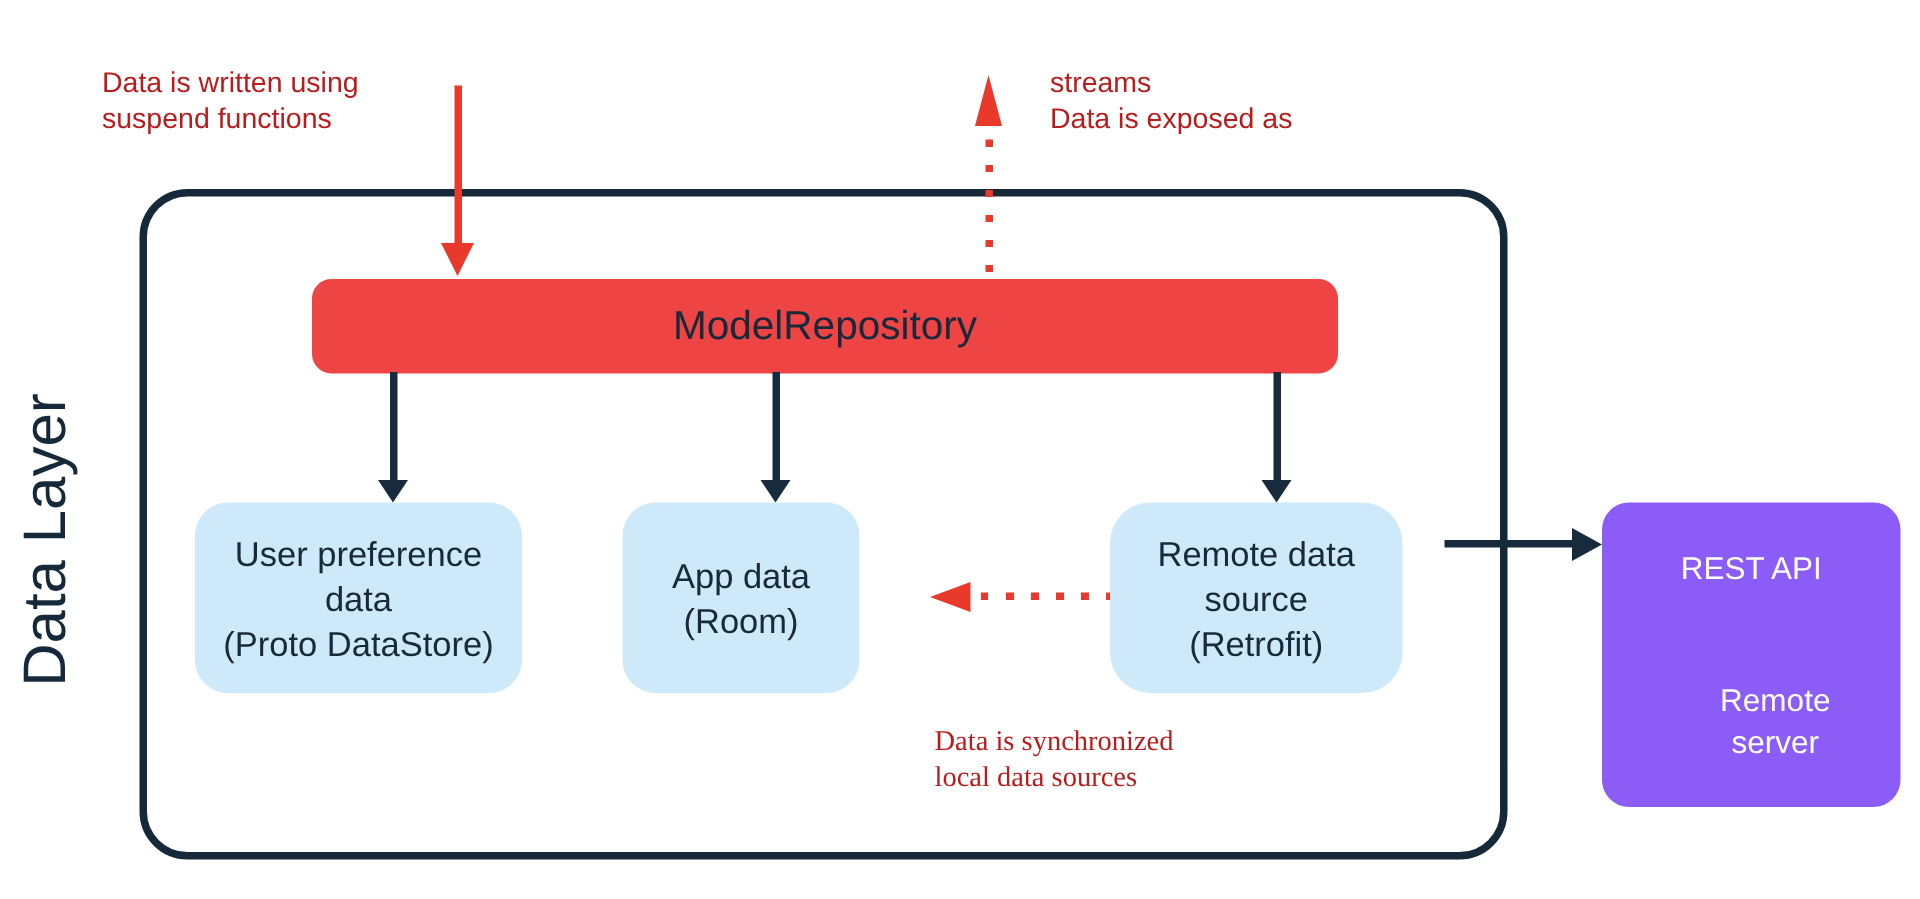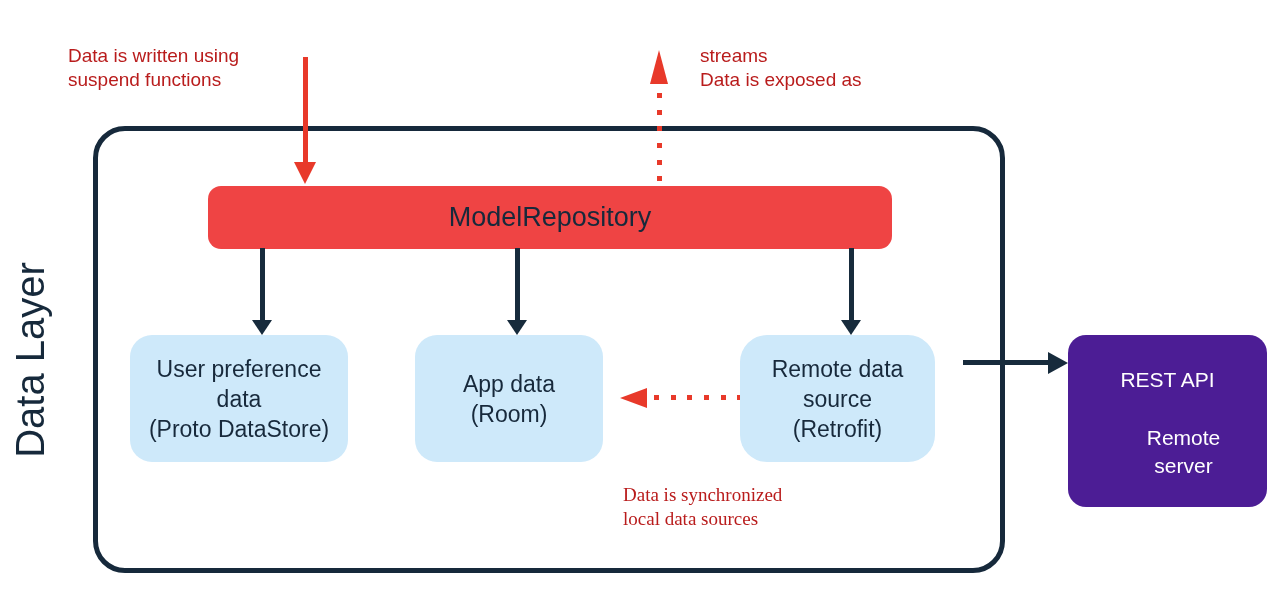--- a/index.html
+++ b/index.html
@@ -54,36 +54,36 @@
     background: #cee9fa;
     border-radius: 22px;
     display: flex; flex-direction: column;
     align-items: center; justify-content: center;
     font-size: 23px; line-height: 30px;
     color: #17293b;
     text-align: center;
     z-index: 2;
   }
   #box-user-pref { left: 130px; width: 218px; }
-  #box-app-data  { left: 415px; width: 188px; }
+  #box-app-data  { left: 415px; width: 158px; }
   #box-remote    { left: 740px; width: 195px; border-radius: 27px; }
 
   .server-box {
     position: absolute;
     left: 1068px; top: 335px;
-    width: 199px; height: 172px;
-    background: #4c1d95;
+    width: 199px; height: 203px;
+    background: #8b5cf6;
     border-radius: 18px;
     color: #ffffff;
     text-align: center;
     font-size: 21px; line-height: 28px;
     z-index: 2;
   }
   .server-box .title-line { margin-top: 31px; }
-  .server-box .subtitle-block { margin-top: 30px; padding-left: 32px; }
+  .server-box .subtitle-block { margin-top: 60px; padding-left: 32px; }
 
   
   .navy-line-v { position: absolute; width: 5px; background: #172b3c; z-index: 3; }
   .navy-line-h { position: absolute; height: 5px; background: #172b3c; z-index: 3; }
   .navy-head-down {
     position: absolute; width: 0; height: 0; z-index: 3;
     border-left: 10px solid transparent;
     border-right: 10px solid transparent;
     border-top: 15px solid #172b3c;
   }

